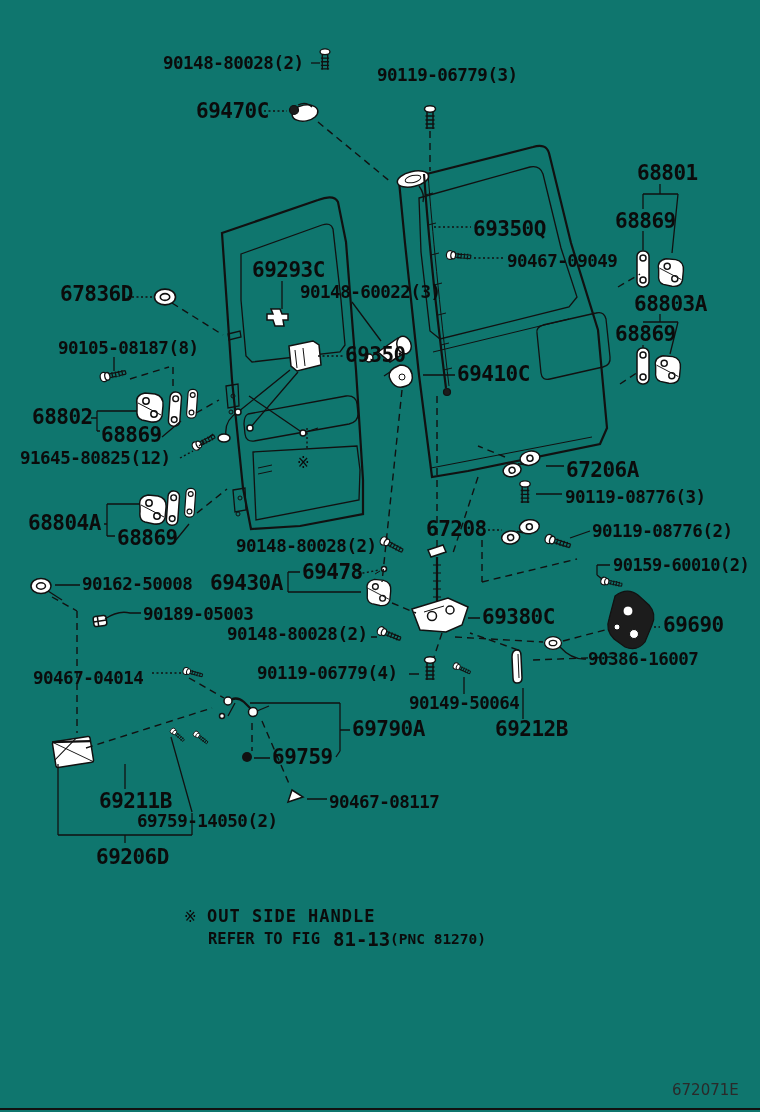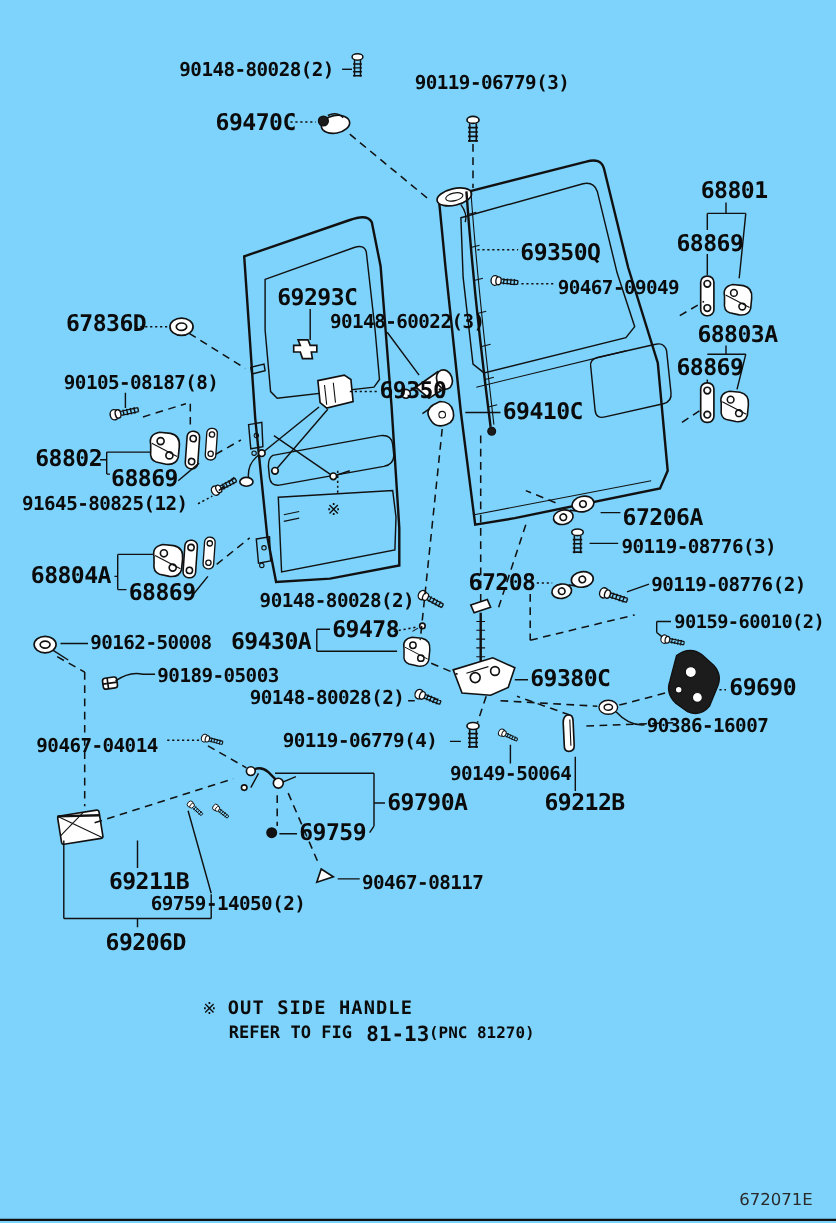--- a/index.html
+++ b/index.html
@@ -1,16 +1,16 @@
 <!DOCTYPE html>
 <html><head>
 <meta charset="utf-8">
 <style>
   html,body { margin:0; padding:0; background:#ffffff; }
-  #stage { position:relative; width:760px; height:1112px; background:#7dd3fc; overflow:hidden; }
+  #stage { position:relative; width:760px; height:1112px; background:#0f766e; overflow:hidden; }
   svg { display:block; }
   .ln  { stroke:#111; stroke-width:1.3; fill:none; }
   .ln1 { stroke:#111; stroke-width:1; fill:none; }
   .ln2 { stroke:#111; stroke-width:2.2; fill:none; }
   .lnd { stroke:#111; stroke-width:1.4; stroke-dasharray:2 2.5; fill:none; }
   .dash{ stroke:#111; stroke-width:1.4; stroke-dasharray:7 5; fill:none; }
   .part{ stroke:#111; stroke-width:1.5; fill:#ffffff; }
   .dark{ stroke:#111; stroke-width:1.2; fill:#1c1c1c; }
   .lbl { font-family:"DejaVu Sans Mono", monospace; font-weight:700; fill:#0b0b0b; }
   .sm  { font-size:17.5px; letter-spacing:-0.5px; }

